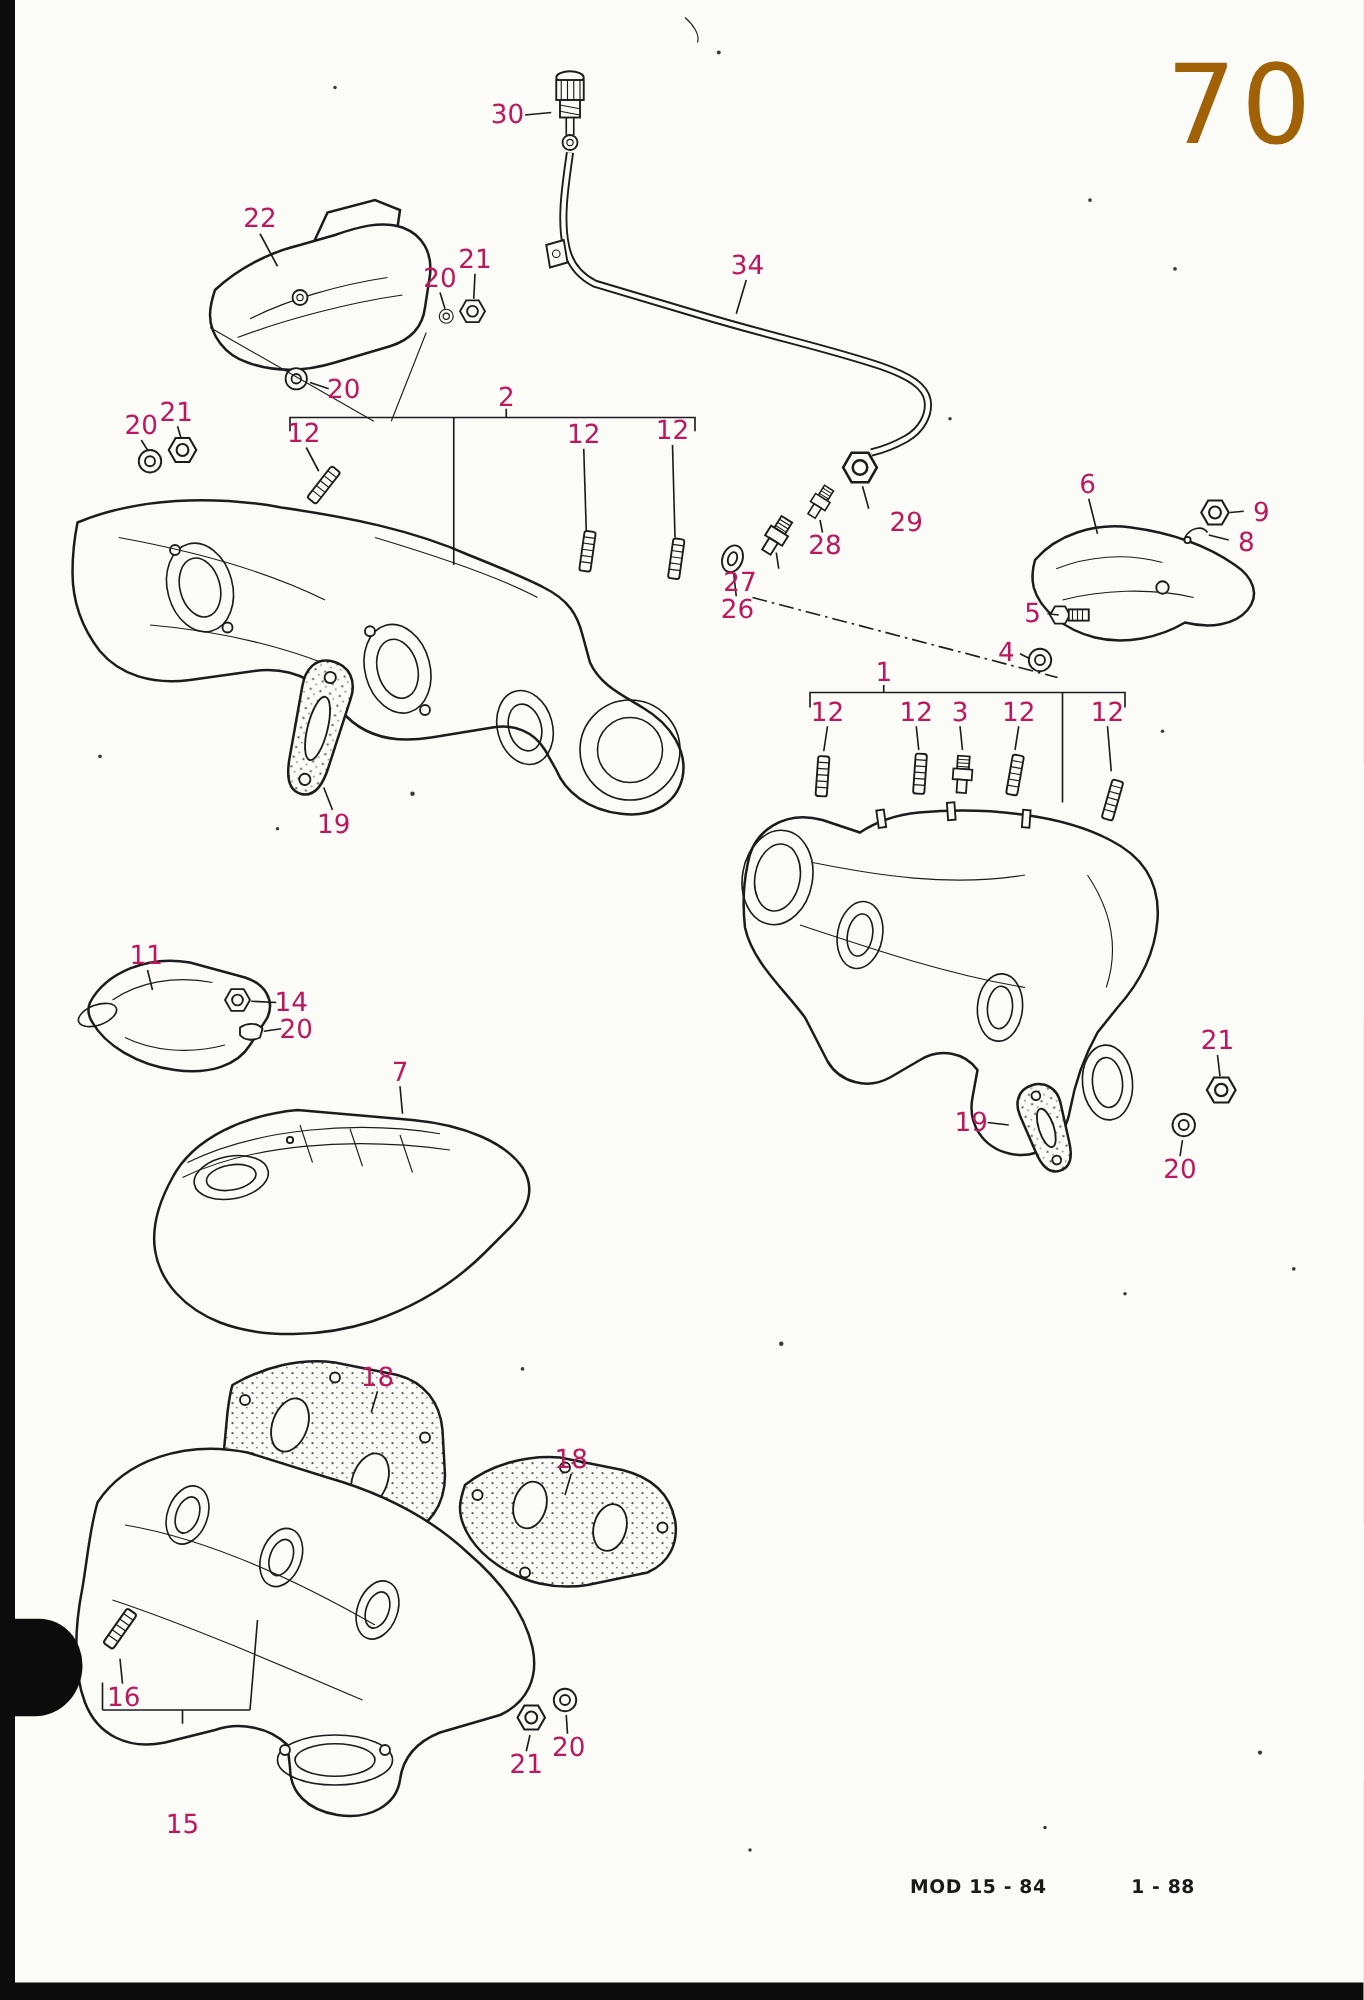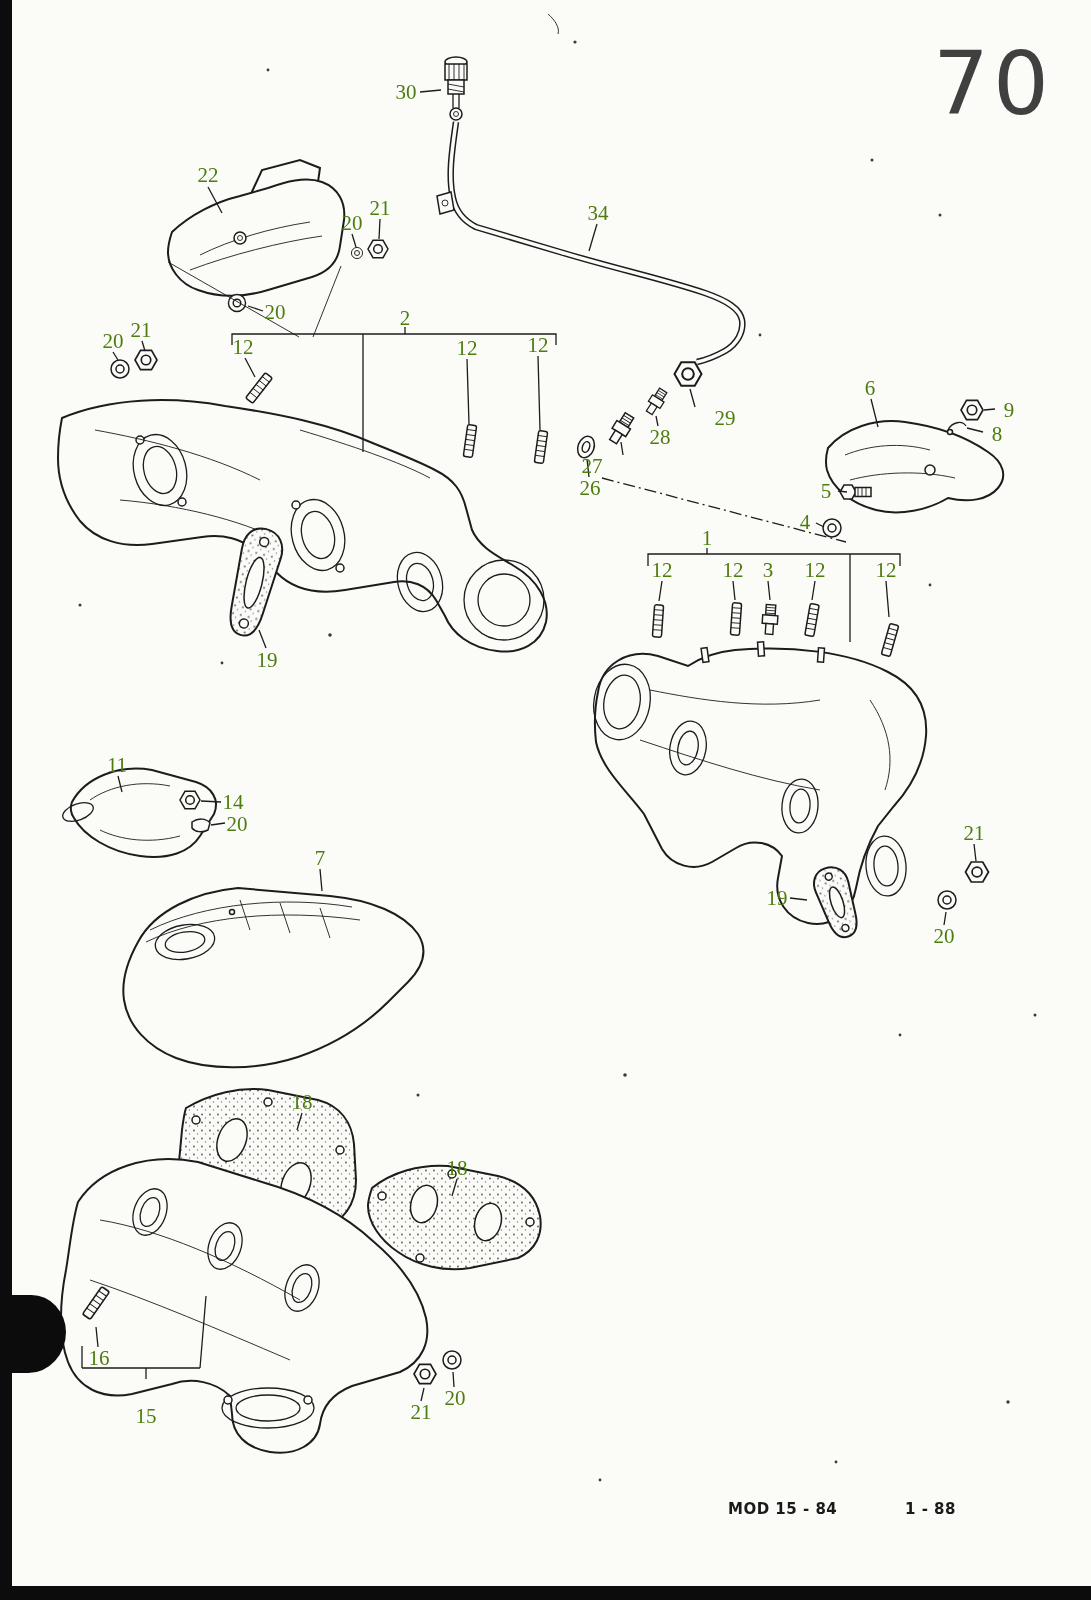--- a/index.html
+++ b/index.html
@@ -8,25 +8,25 @@
     font-family:"DejaVu Sans", sans-serif;color:#161616;overflow:hidden;
     margin:0 auto;
   }
   .art{position:absolute;left:0;top:0;width:1091px;height:1600px;}
   .ln{stroke:#1c1c1c;stroke-width:1.3;fill:none}
   .thin{stroke:#1c1c1c;stroke-width:0.9;fill:none}
   .pt{stroke:#1c1c1c;stroke-width:2;fill:#fbfbf8}
   .hw{stroke:#1c1c1c;stroke-width:1.5;fill:#fbfbf8}
   .callout{
     position:absolute;transform:translate(-50%,-50%);
-    font-size:21px;line-height:1;color:#4d7c0f;white-space:nowrap;font-family:Liberation Serif, serif;
+    font-size:21px;line-height:1;color:#be185d;white-space:nowrap;
   }
   .page-number{
     position:absolute;right:38px;top:40px;font-size:88px;line-height:1;
-    color:#404040;letter-spacing:4px;font-family:"DejaVu Sans", sans-serif;
+    color:#a16207;letter-spacing:4px;font-family:"DejaVu Sans", sans-serif;
   }
   .footer{
     position:absolute;left:688px;top:1500px;font-size:15px;font-weight:bold;
     letter-spacing:0.5px;color:#1a1a1a;
   }
   .footer span{margin-right:22px;margin-left:40px;}
   .edge-left{position:absolute;left:0;top:0;width:12px;height:1600px;background:#0c0c0c;}
   .edge-blob{position:absolute;left:0;top:1295px;width:66px;height:78px;background:#0c0c0c;
     border-radius:0 55% 60% 0 / 0 50% 55% 0;}
   .edge-bottom{position:absolute;left:0;top:1586px;width:1091px;height:14px;background:#0c0c0c;}
@@ -338,21 +338,21 @@
   <div class="callout" style="left:117px;top:765px">11</div>
   <div class="callout" style="left:233px;top:802px">14</div>
   <div class="callout" style="left:237px;top:824px">20</div>
   <div class="callout" style="left:320px;top:858px">7</div>
   <div class="callout" style="left:974px;top:833px">21</div>
   <div class="callout" style="left:777px;top:898px">19</div>
   <div class="callout" style="left:944px;top:936px">20</div>
   <div class="callout" style="left:302px;top:1102px">18</div>
   <div class="callout" style="left:457px;top:1168px">18</div>
   <div class="callout" style="left:99px;top:1358px">16</div>
-  <div class="callout" style="left:146px;top:1416px">15</div>
+  <div class="callout" style="left:146px;top:1460px">15</div>
   <div class="callout" style="left:421px;top:1412px">21</div>
   <div class="callout" style="left:455px;top:1398px">20</div>
 
   <div class="footer">
     <span>MOD 15 - 84</span>
     <span>1 - 88</span>
   </div>
 
   <div class="edge-left"></div>
   <div class="edge-blob"></div>

